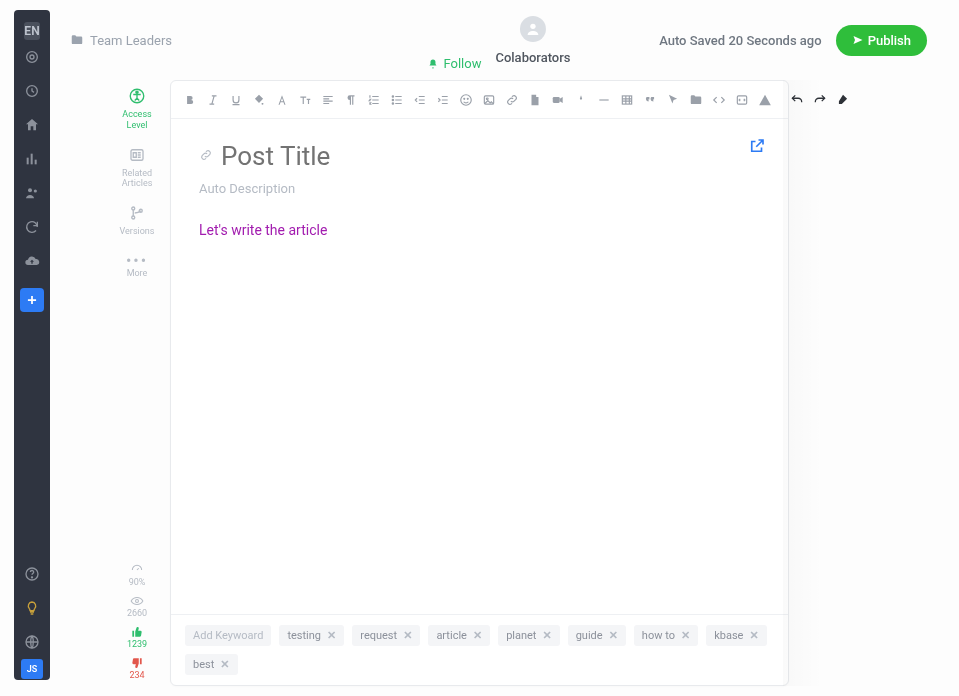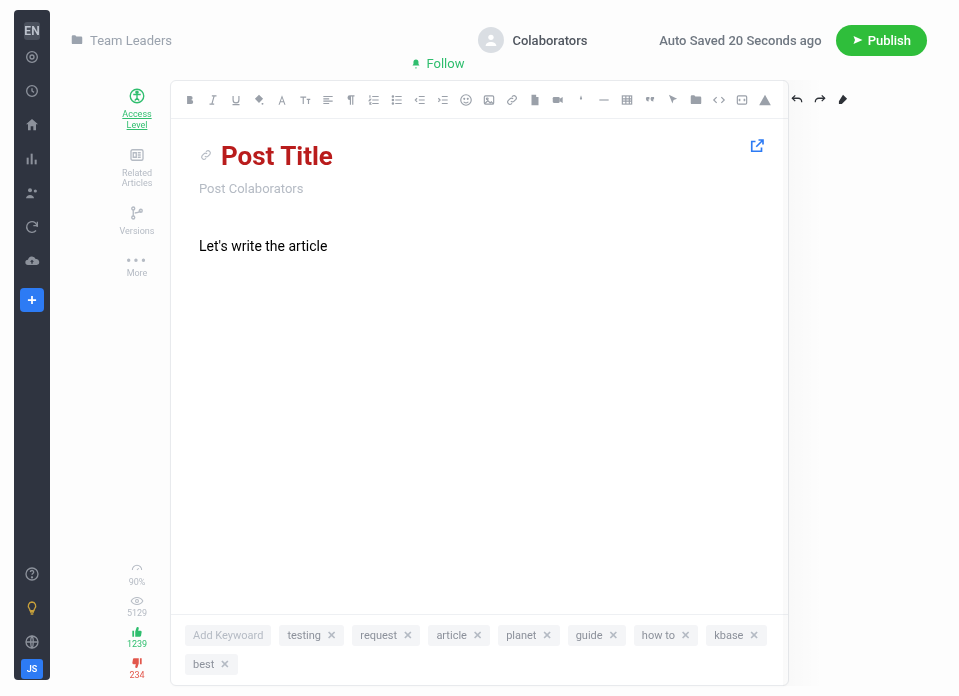--- a/index.html
+++ b/index.html
@@ -14,32 +14,32 @@
     .rail .spacer { flex:1; }
     .rail .js-badge { width:22px; height:20px; background:#2D7BF4; color:#fff; font-size:9px; font-weight:600; border-radius:3px; display:flex; align-items:center; justify-content:center; margin-bottom:1px; }
 
     
     .topbar { position:absolute; left:60px; right:22px; top:20px; height:40px; display:flex; align-items:center; padding:0 10px; }
     .breadcrumb { display:flex; align-items:center; color:#9BA3AE; font-size:13px; }
     .breadcrumb svg { width:14px; height:14px; margin-right:6px; }
     .center-cluster { position:absolute; left:50%; transform:translateX(-50%); display:flex; align-items:center; gap:14px; }
     .follow { display:flex; align-items:center; gap:5px; color:#2FBE6E; font-size:13px;margin-top:47px; }
     .follow svg { width:12px; height:12px; }
-    .collab { display:flex; align-items:center; gap:8px; color:#50565F; font-size:13px; font-weight:500; }
+    .collab { display:flex; align-items:center; gap:8px; color:#50565F; font-size:13px; font-weight:500;flex-direction:column; }
     .avatar { width:26px; height:26px; border-radius:50%; background:#DADEE3; display:flex; align-items:center; justify-content:center; color:#fff; }
     .avatar svg { width:16px; height:16px; }
     .right-cluster { margin-left:auto; display:flex; align-items:center; gap:14px; }
     .autosaved { color:#6F7781; font-size:13px; font-weight:500; }
     .publish-btn { background:#2FBE3B; color:#fff; border:none; padding:8px 16px; border-radius:20px; font-size:13px; font-weight:500; display:flex; align-items:center; gap:4px; cursor:pointer; }
     .publish-btn svg { width:12px; height:12px; }
 
     
     .mini-panel { position:absolute; left:112px; top:86px; width:50px; display:flex; flex-direction:column; align-items:center; gap:14px; }
     .mini-item { display:flex; flex-direction:column; align-items:center; gap:3px; color:#B5BBC4; font-size:9px; text-align:center; line-height:1.2; }
-    .mini-item.active { color:#2FBE6E;text-decoration:underline; }
+    .mini-item.active { color:#2FBE6E; }
     .mini-item .mi-ico { width:20px; height:20px; display:flex; align-items:center; justify-content:center; }
     .mini-item .mi-ico svg { width:18px; height:18px; }
     .mini-item.more .dots { font-size:16px; letter-spacing:2px; color:#B5BBC4; height:14px; }
 
     
     .stats-col { position:absolute; left:112px; bottom:16px; width:50px; display:flex; flex-direction:column; align-items:center; gap:1px; }
     .stat { display:flex; flex-direction:column; align-items:center; color:#B5BBC4; font-size:9px; margin-top:6px; }
     .stat svg { width:14px; height:14px; }
     .stat.up { color:#2FBE6E; }
     .stat.down { color:#E2574C; }
@@ -51,23 +51,23 @@
     .toolbar { height:38px; border-bottom:1px solid #EEF0F3; display:flex; align-items:center; padding:0 12px; gap:9px; color:#9AA0A9; font-size:13px; }
     .toolbar .tb { width:16px; height:16px; display:flex; align-items:center; justify-content:center; cursor:pointer; }
     .toolbar .tb svg { width:14px; height:14px; }
     .toolbar .sep { flex:1; }
     .toolbar .tb.dark svg { color:#2E3238; }
 
     .doc { padding:22px 28px; position:relative; flex:1; overflow:hidden; }
     .title-row { display:flex; align-items:center; gap:8px; }
     .title-row .link-ico { color:#B5BBC4; }
     .title-row .link-ico svg { width:14px; height:14px; }
-    .post-title { color:#b91c1c; font-size:26px; font-weight:700; }
+    .post-title { color:#737373; font-size:26px; font-weight:400; }
     .post-desc { color:#B5BBC4; font-size:13px; margin-top:10px; margin-left:0; }
-    .post-body { color:#000000; font-size:14px; margin-top:42px; }
+    .post-body { color:#a21caf; font-size:14px; margin-top:26px; }
     .ext-link { position:absolute; right:22px; top:18px; color:#2D7BF4; }
     .ext-link svg { width:18px; height:18px; }
 
     .tags-row { border-top:1px solid #EEF0F3; padding:10px 14px; display:flex; align-items:center; gap:8px; flex-wrap:wrap; }
     .tag-input { color:#B5BBC4; font-size:11px; background:#F4F5F7; border-radius:3px; padding:4px 8px; }
     .tag { background:#F4F5F7; color:#8C919B; font-size:11px; border-radius:3px; padding:4px 8px; display:flex; align-items:center; gap:6px; }
     .tag .x { cursor:pointer; color:#B5BBC4; font-weight:bold; }
   </style>
 </head>
 <body>
@@ -222,21 +222,21 @@
         <path d="M4 12a8 8 0 0116 0"></path>
         <path d="M12 12l3-3"></path>
       </svg>
     <span>90%</span>
   </div>
   <div class="stat">
     <svg viewBox="0 0 24 24" fill="none" stroke="currentColor" stroke-width="1.8">
         <path d="M2 12s3.5-6 10-6 10 6 10 6-3.5 6-10 6S2 12 2 12z"></path>
         <circle cx="12" cy="12" r="2.5"></circle>
       </svg>
-    <span>5129</span>
+    <span>2660</span>
   </div>
   <div class="stat up">
     <svg viewBox="0 0 24 24" fill="currentColor">
         <path d="M4 20h3V10H4zM9 20h8a2 2 0 002-2l1-6a2 2 0 00-2-2h-4l1-4a2 2 0 00-4-1l-2 6z"></path>
       </svg>
     <span>1239</span>
   </div>
   <div class="stat down">
     <svg viewBox="0 0 24 24" fill="currentColor">
         <path d="M20 4h-3v10h3zM15 4H7a2 2 0 00-2 2l-1 6a2 2 0 002 2h4l-1 4a2 2 0 004 1l2-6z"></path>
@@ -412,21 +412,21 @@
     <div class="ext-link"><svg viewBox="0 0 24 24" fill="none" stroke="currentColor" stroke-width="2.2">
           <path d="M14 4h6v6M20 4l-9 9"></path>
           <path d="M18 14v5H5V6h5"></path>
         </svg></div>
     <div class="title-row">
       <span class="link-ico"><svg viewBox="0 0 24 24" fill="none" stroke="currentColor" stroke-width="2">
             <path d="M10 14a4 4 0 005.6 0l3-3a4 4 0 00-5.6-5.6l-1 1M14 10a4 4 0 00-5.6 0l-3 3a4 4 0 005.6 5.6l1-1"></path>
           </svg></span>
       <div class="post-title">Post Title</div>
     </div>
-    <div class="post-desc">Post Colaborators</div>
+    <div class="post-desc">Auto Description</div>
     <div class="post-body">Let's write the article</div>
   </div>
 
   <div class="tags-row">
     <div class="tag-input">Add Keywoard</div>
     <div class="tag">
         <span>testing</span>
         <span class="x">✕</span>
       </div>
     <div class="tag">

